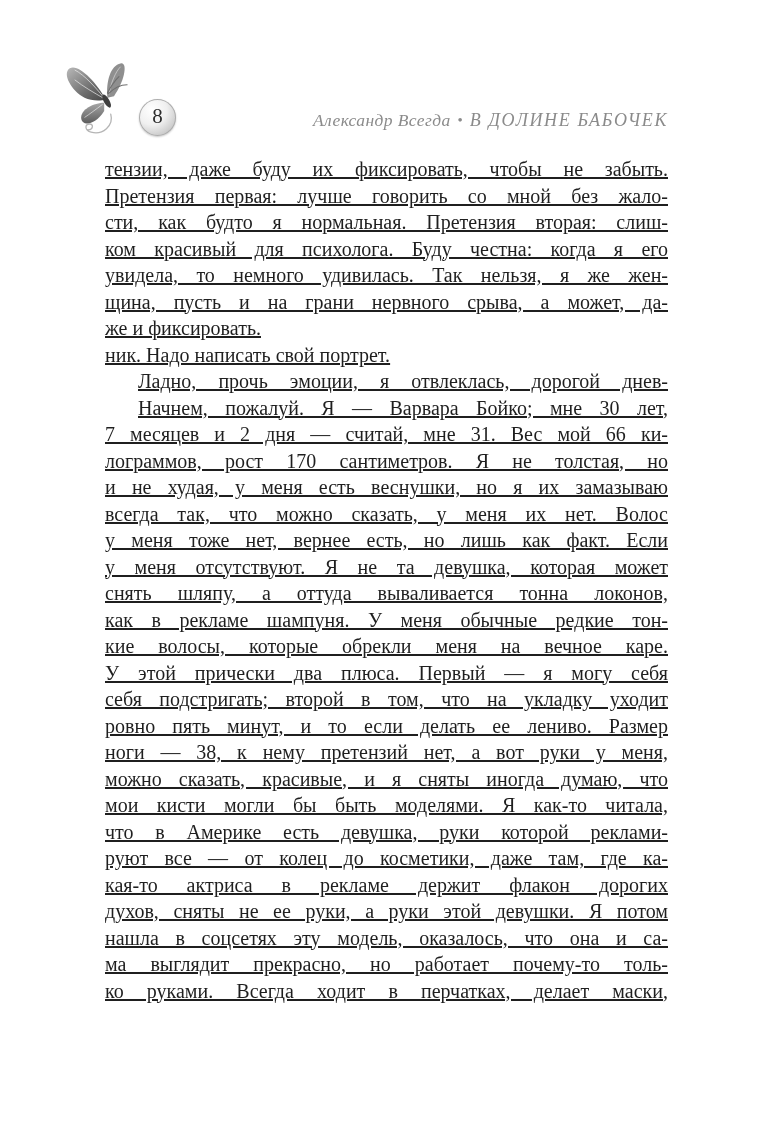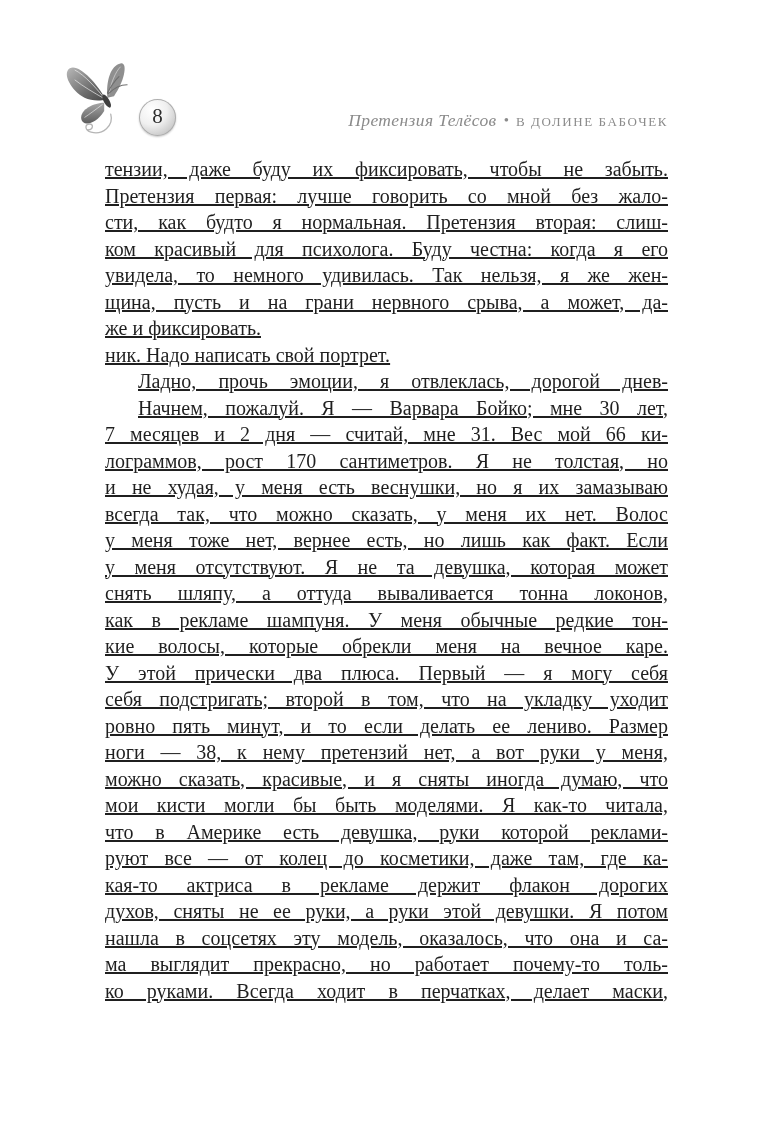--- a/index.html
+++ b/index.html
@@ -55,22 +55,23 @@
     font-size: 17.5px;
     letter-spacing: 0.4px;
   }
   .running-header .sep {
     font-size: 15px;
     margin: 0 7px;
     position: relative;
     top: -1px;
   }
   .running-header .book-title {
-    font-size: 13px;
+    font-size: 18px;
     letter-spacing: 1.6px;
+    font-style: italic;
   }
   
   .body-text {
     position: absolute;
     left: 105px;
     top: 156px;
     width: 563px;
     font-size: 20px;
     line-height: 26.5px;
     color: #1f1f1f;
@@ -121,21 +122,21 @@
 
       <path d="M62 76 C66 90 52 102 38 98 C30 96 30 88 36 88 C42 88 40 96 34 95" stroke="#b5b5b5" stroke-width="1.6" fill="none" stroke-linecap="round"></path>
     </svg>
   </div>
 
   <div class="page-num-badge">
     <span>8</span>
   </div>
 
   <div class="running-header">
-    <span class="author">Претензия Телёсов</span><span class="sep">•</span><span class="book-title">В ДОЛИНЕ БАБОЧЕК</span>
+    <span class="author">Александр Всегда</span><span class="sep">•</span><span class="book-title">В ДОЛИНЕ БАБОЧЕК</span>
   </div>
 
   <div class="body-text">
       <div class="line">тензии, даже буду их фиксировать, чтобы не забыть.</div>
       <div class="line">Претензия первая: лучше говорить со мной без жало-</div>
       <div class="line">сти, как будто я нормальная. Претензия вторая: слиш-</div>
       <div class="line">ком красивый для психолога. Буду честна: когда я его</div>
       <div class="line">увидела, то немного удивилась. Так нельзя, я же жен-</div>
       <div class="line">щина, пусть и на грани нервного срыва, а может, да-</div>
       <div class="line no-justify">же и фиксировать.</div>

